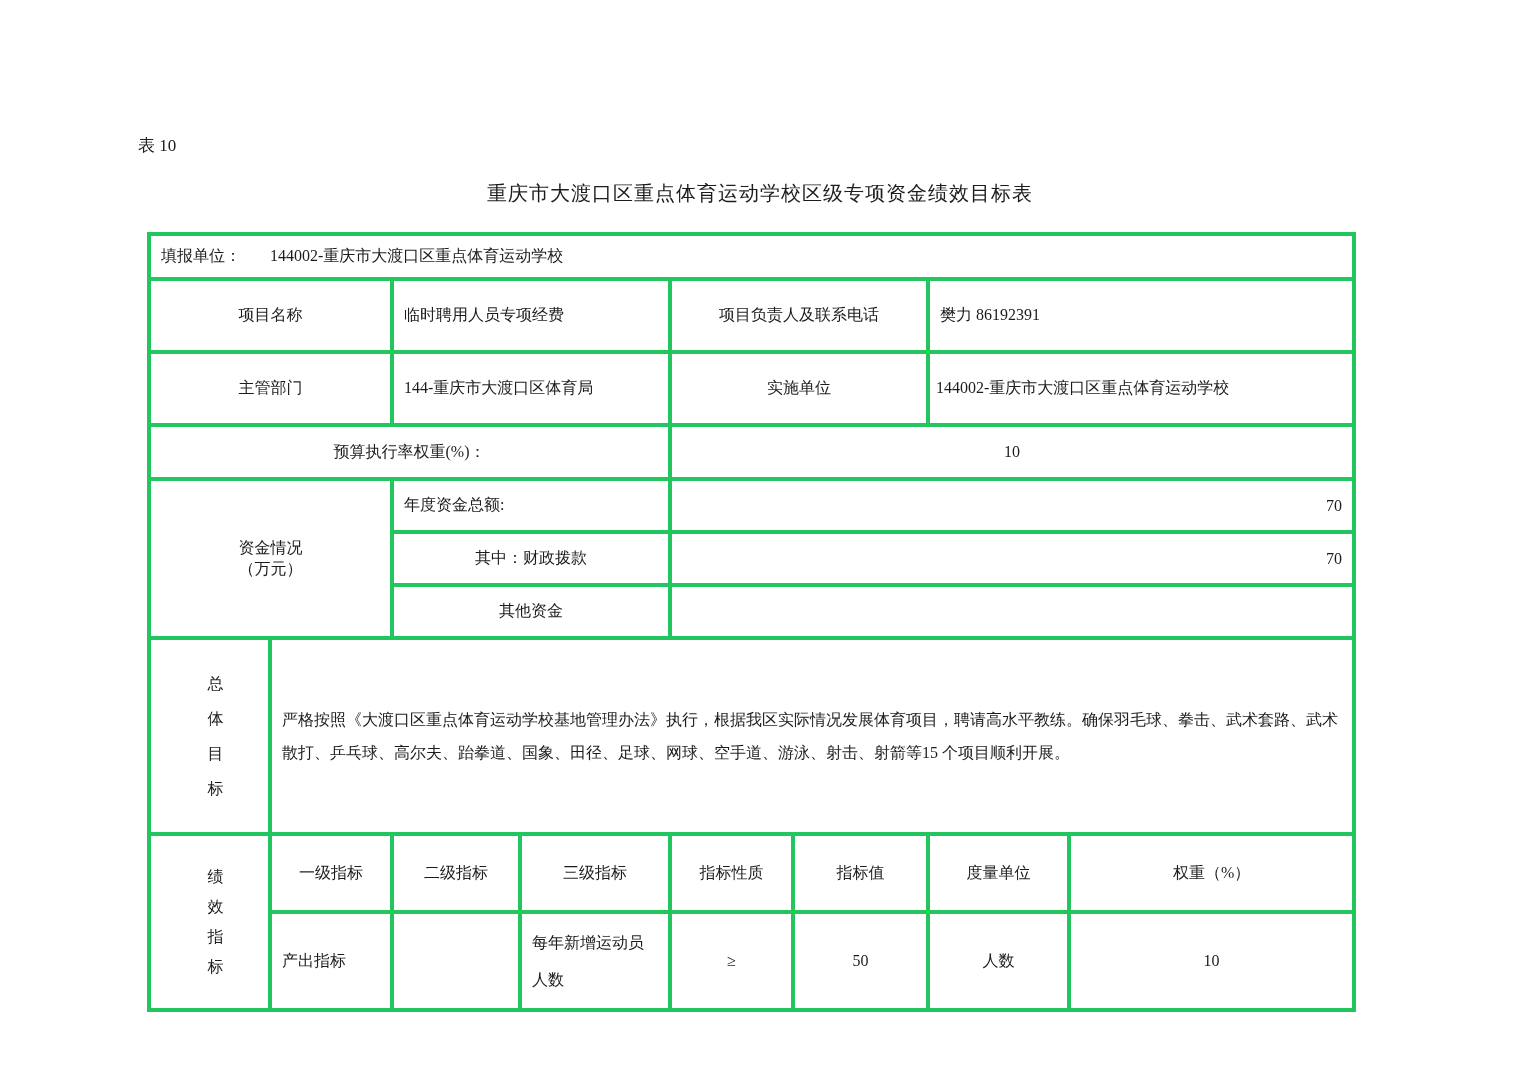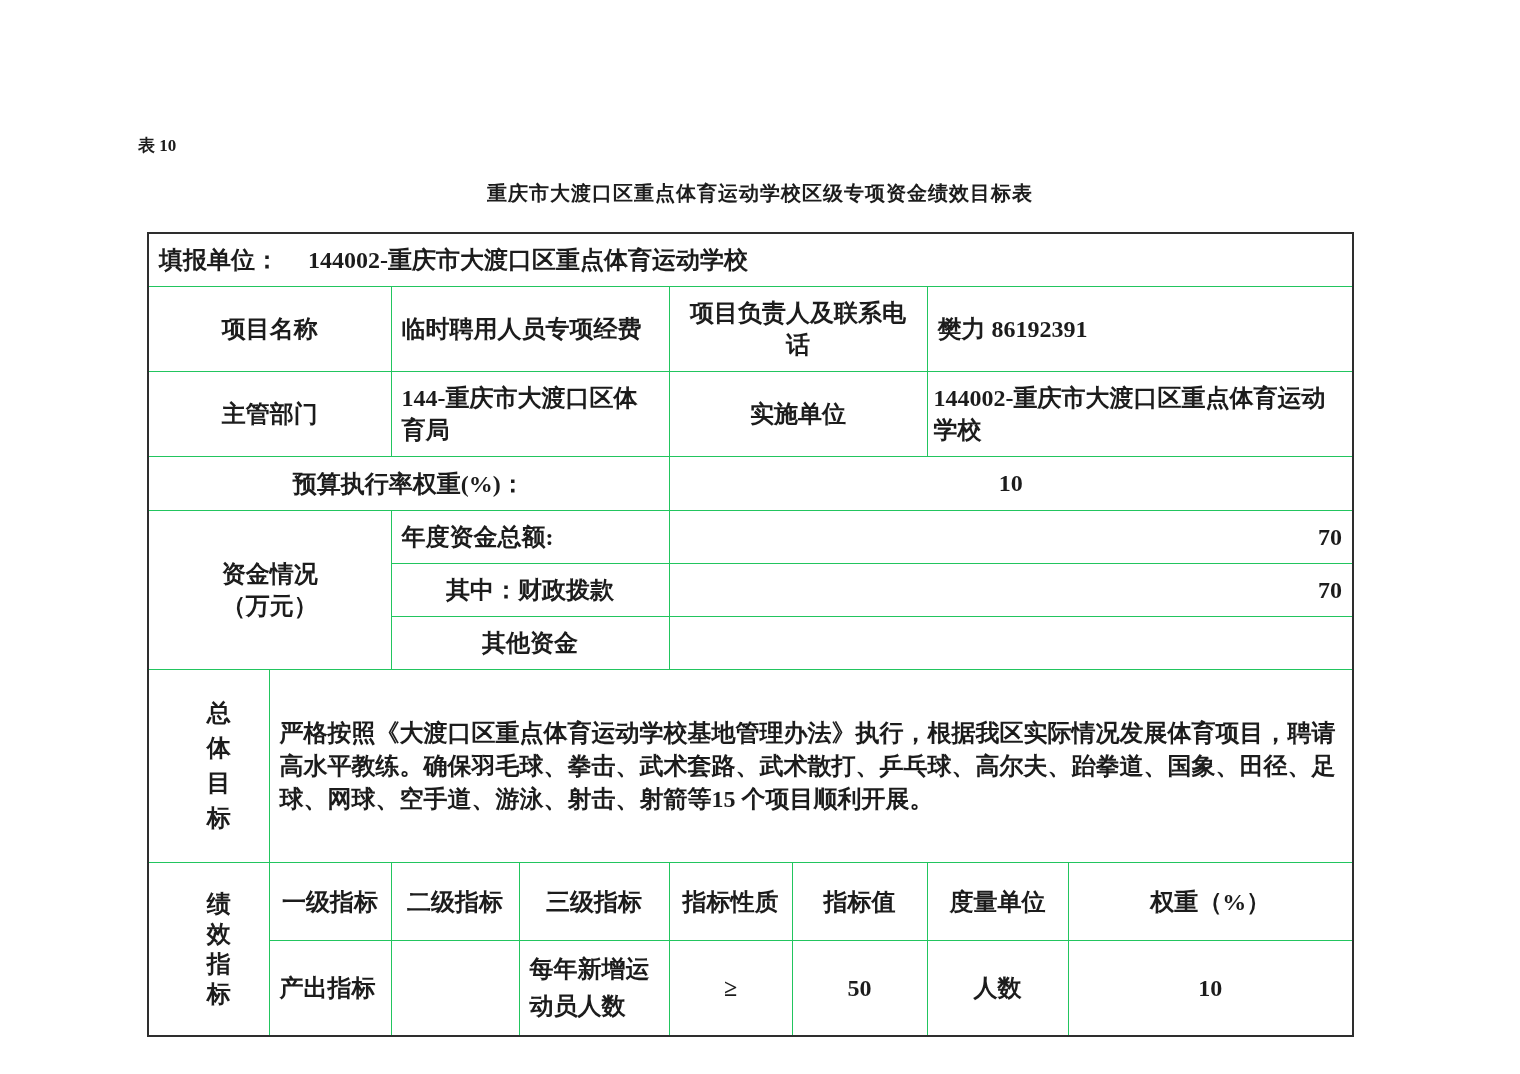--- a/index.html
+++ b/index.html
@@ -1,33 +1,32 @@
 <!DOCTYPE html>
 <html><head>
 <meta charset="utf-8">
 <style>
   html,body { margin:0; padding:0; background:#ffffff; }
   .sheet {
     position:relative; width:1520px; height:1074px; background:#ffffff;
     font-family:"Liberation Serif","DejaVu Serif",serif; color:#1c1c1c;
     overflow:hidden;
-    font-weight:bold;
   }
   .tag { position:absolute; left:138px; top:134px; font-size:17px; }
   .title {
     position:absolute; left:0; top:180px; width:100%;
     text-align:center; font-size:20px; letter-spacing:1px; white-space:nowrap;
   }
   table.main {
     position:absolute; left:147px; top:232px; width:1205px;
     border-collapse:collapse; table-layout:fixed;
     border:2px solid #2e2e2e;
   }
   table.main td {
-    border:1px solid #22c55e; font-size:24px; vertical-align:middle;
+    border:4px solid #22c55e; font-size:16px; vertical-align:middle;
     padding:10px; word-break:break-word;
   }
   tr.r1 { height:45px; }
   tr.r2 { height:73px; }
   tr.r3 { height:73px; }
   tr.r4 { height:54px;margin-left:20px; }
   tr.r5, tr.r6, tr.r7 { height:53px; }
   tr.r8 { height:164px; }
   tr.r9 { height:78px; }
   tr.r10 { height:53px;margin-top:48px; }

